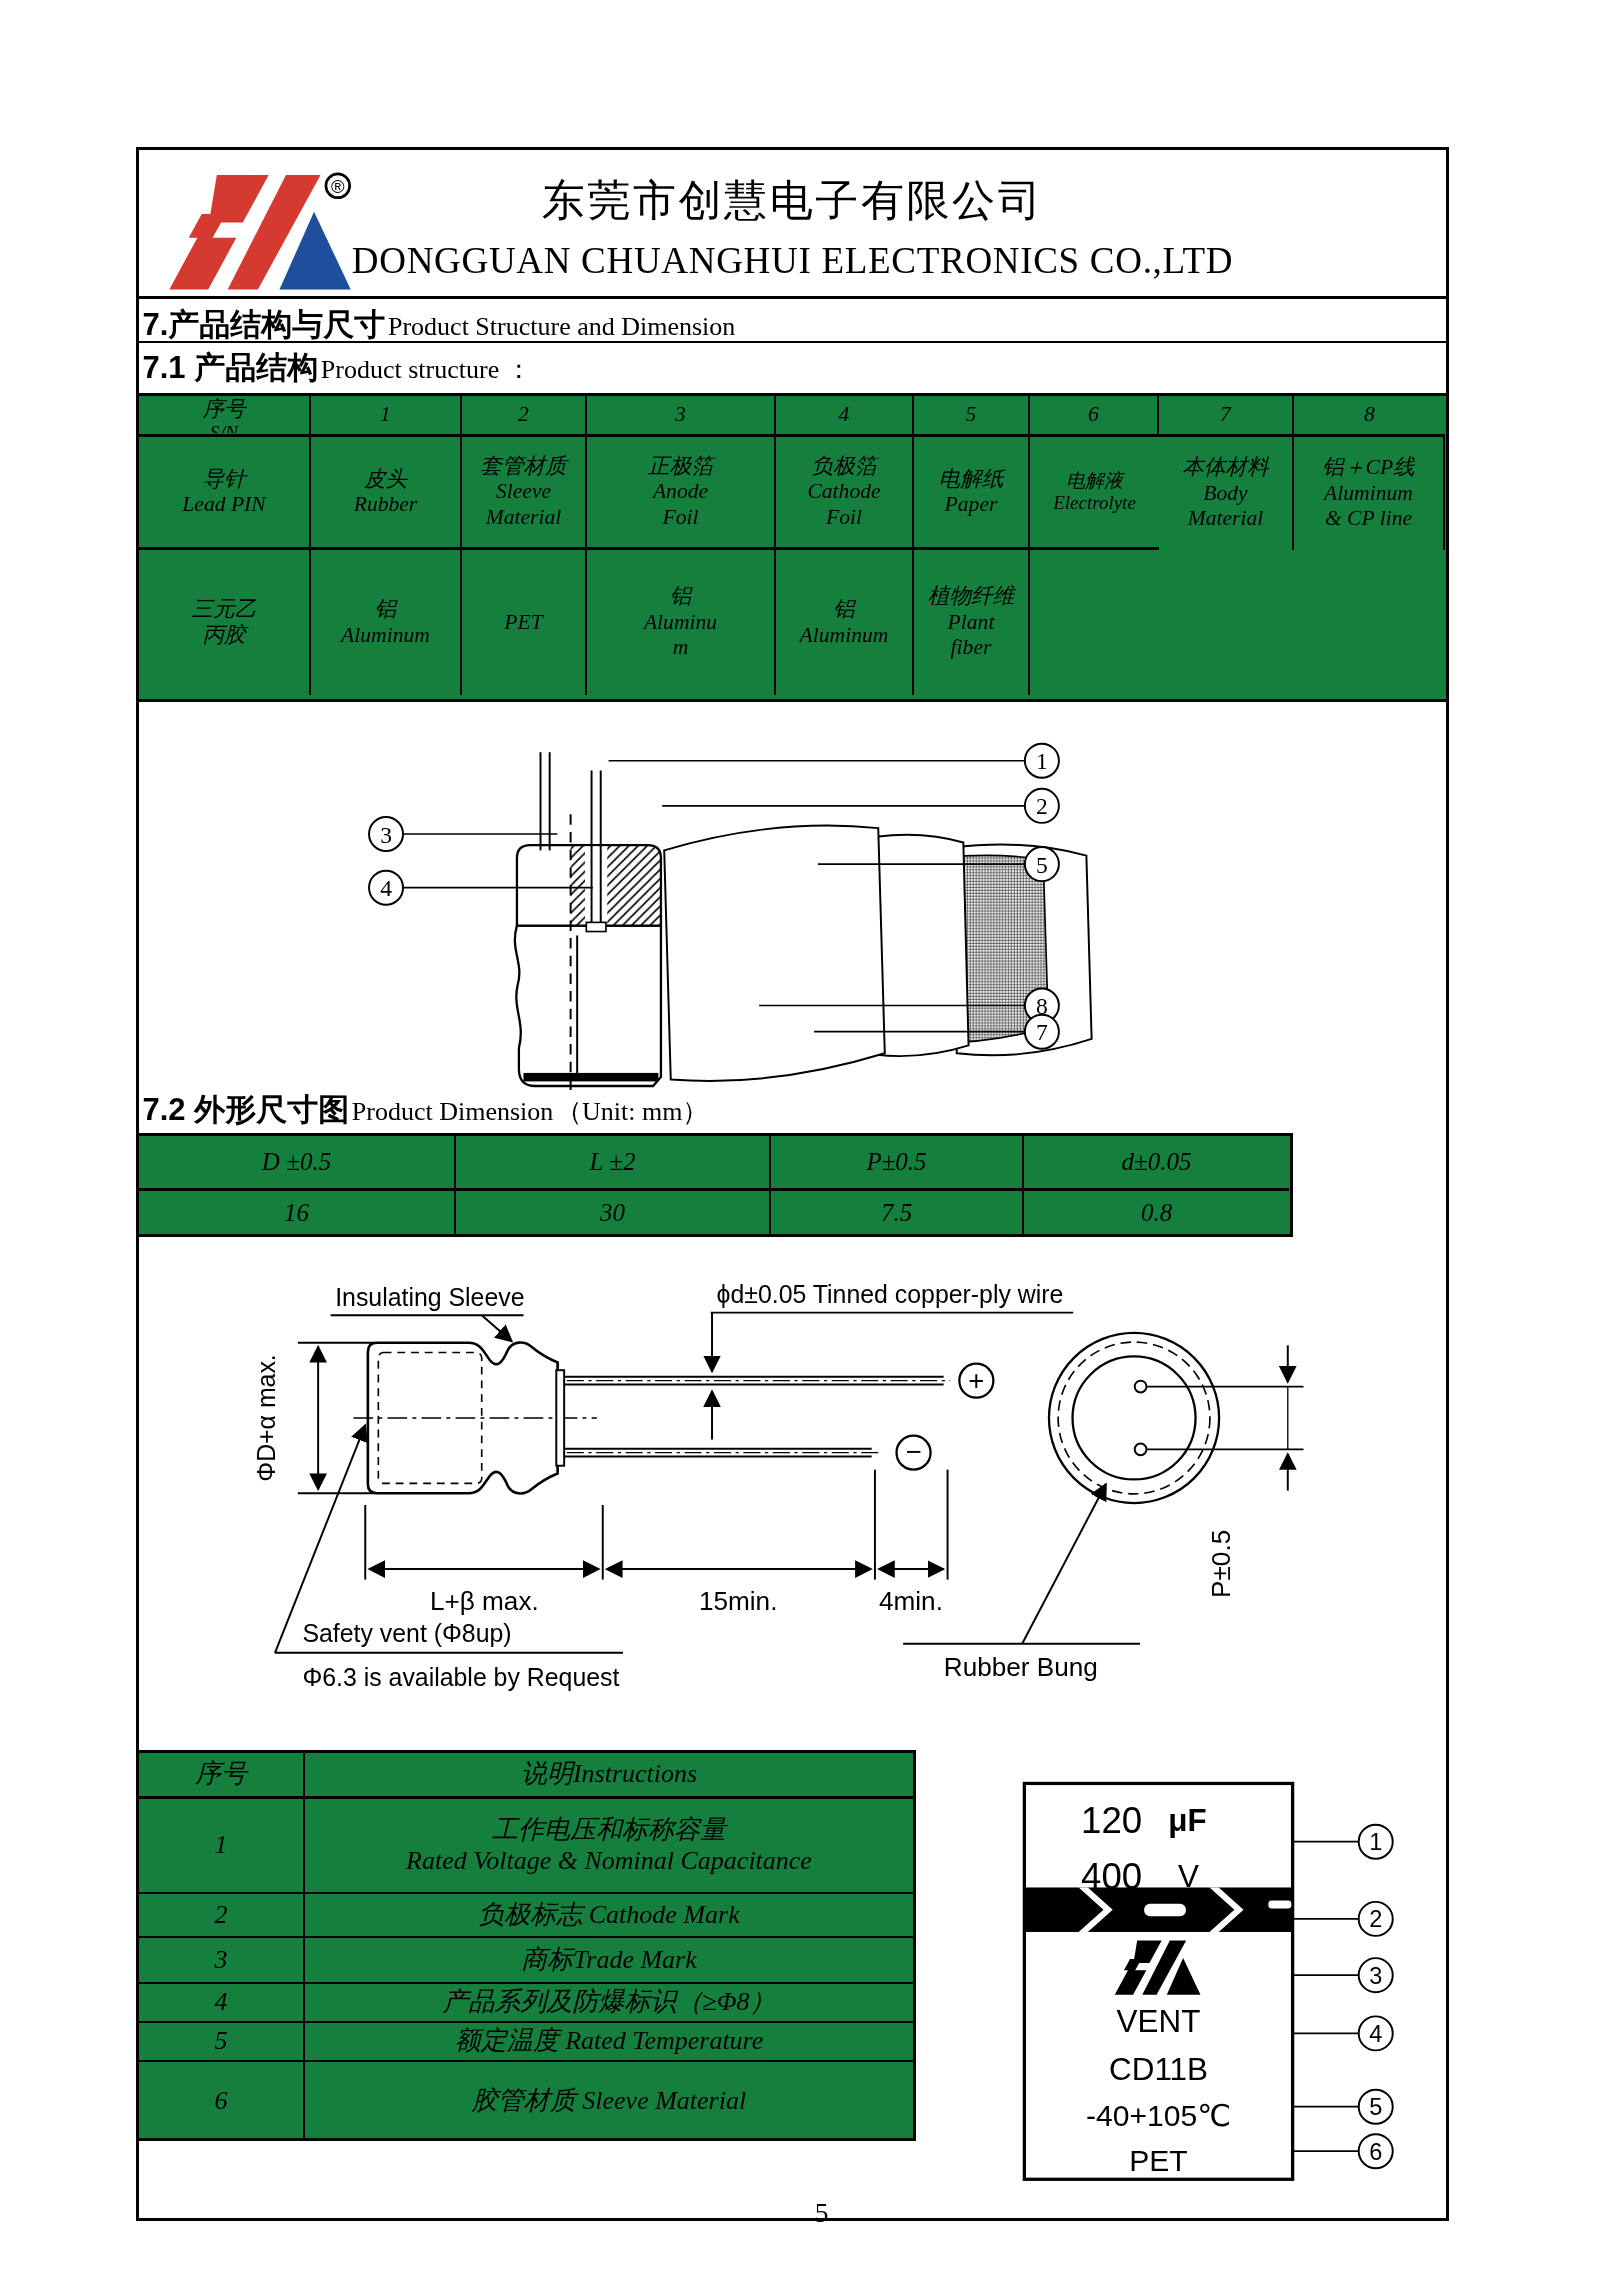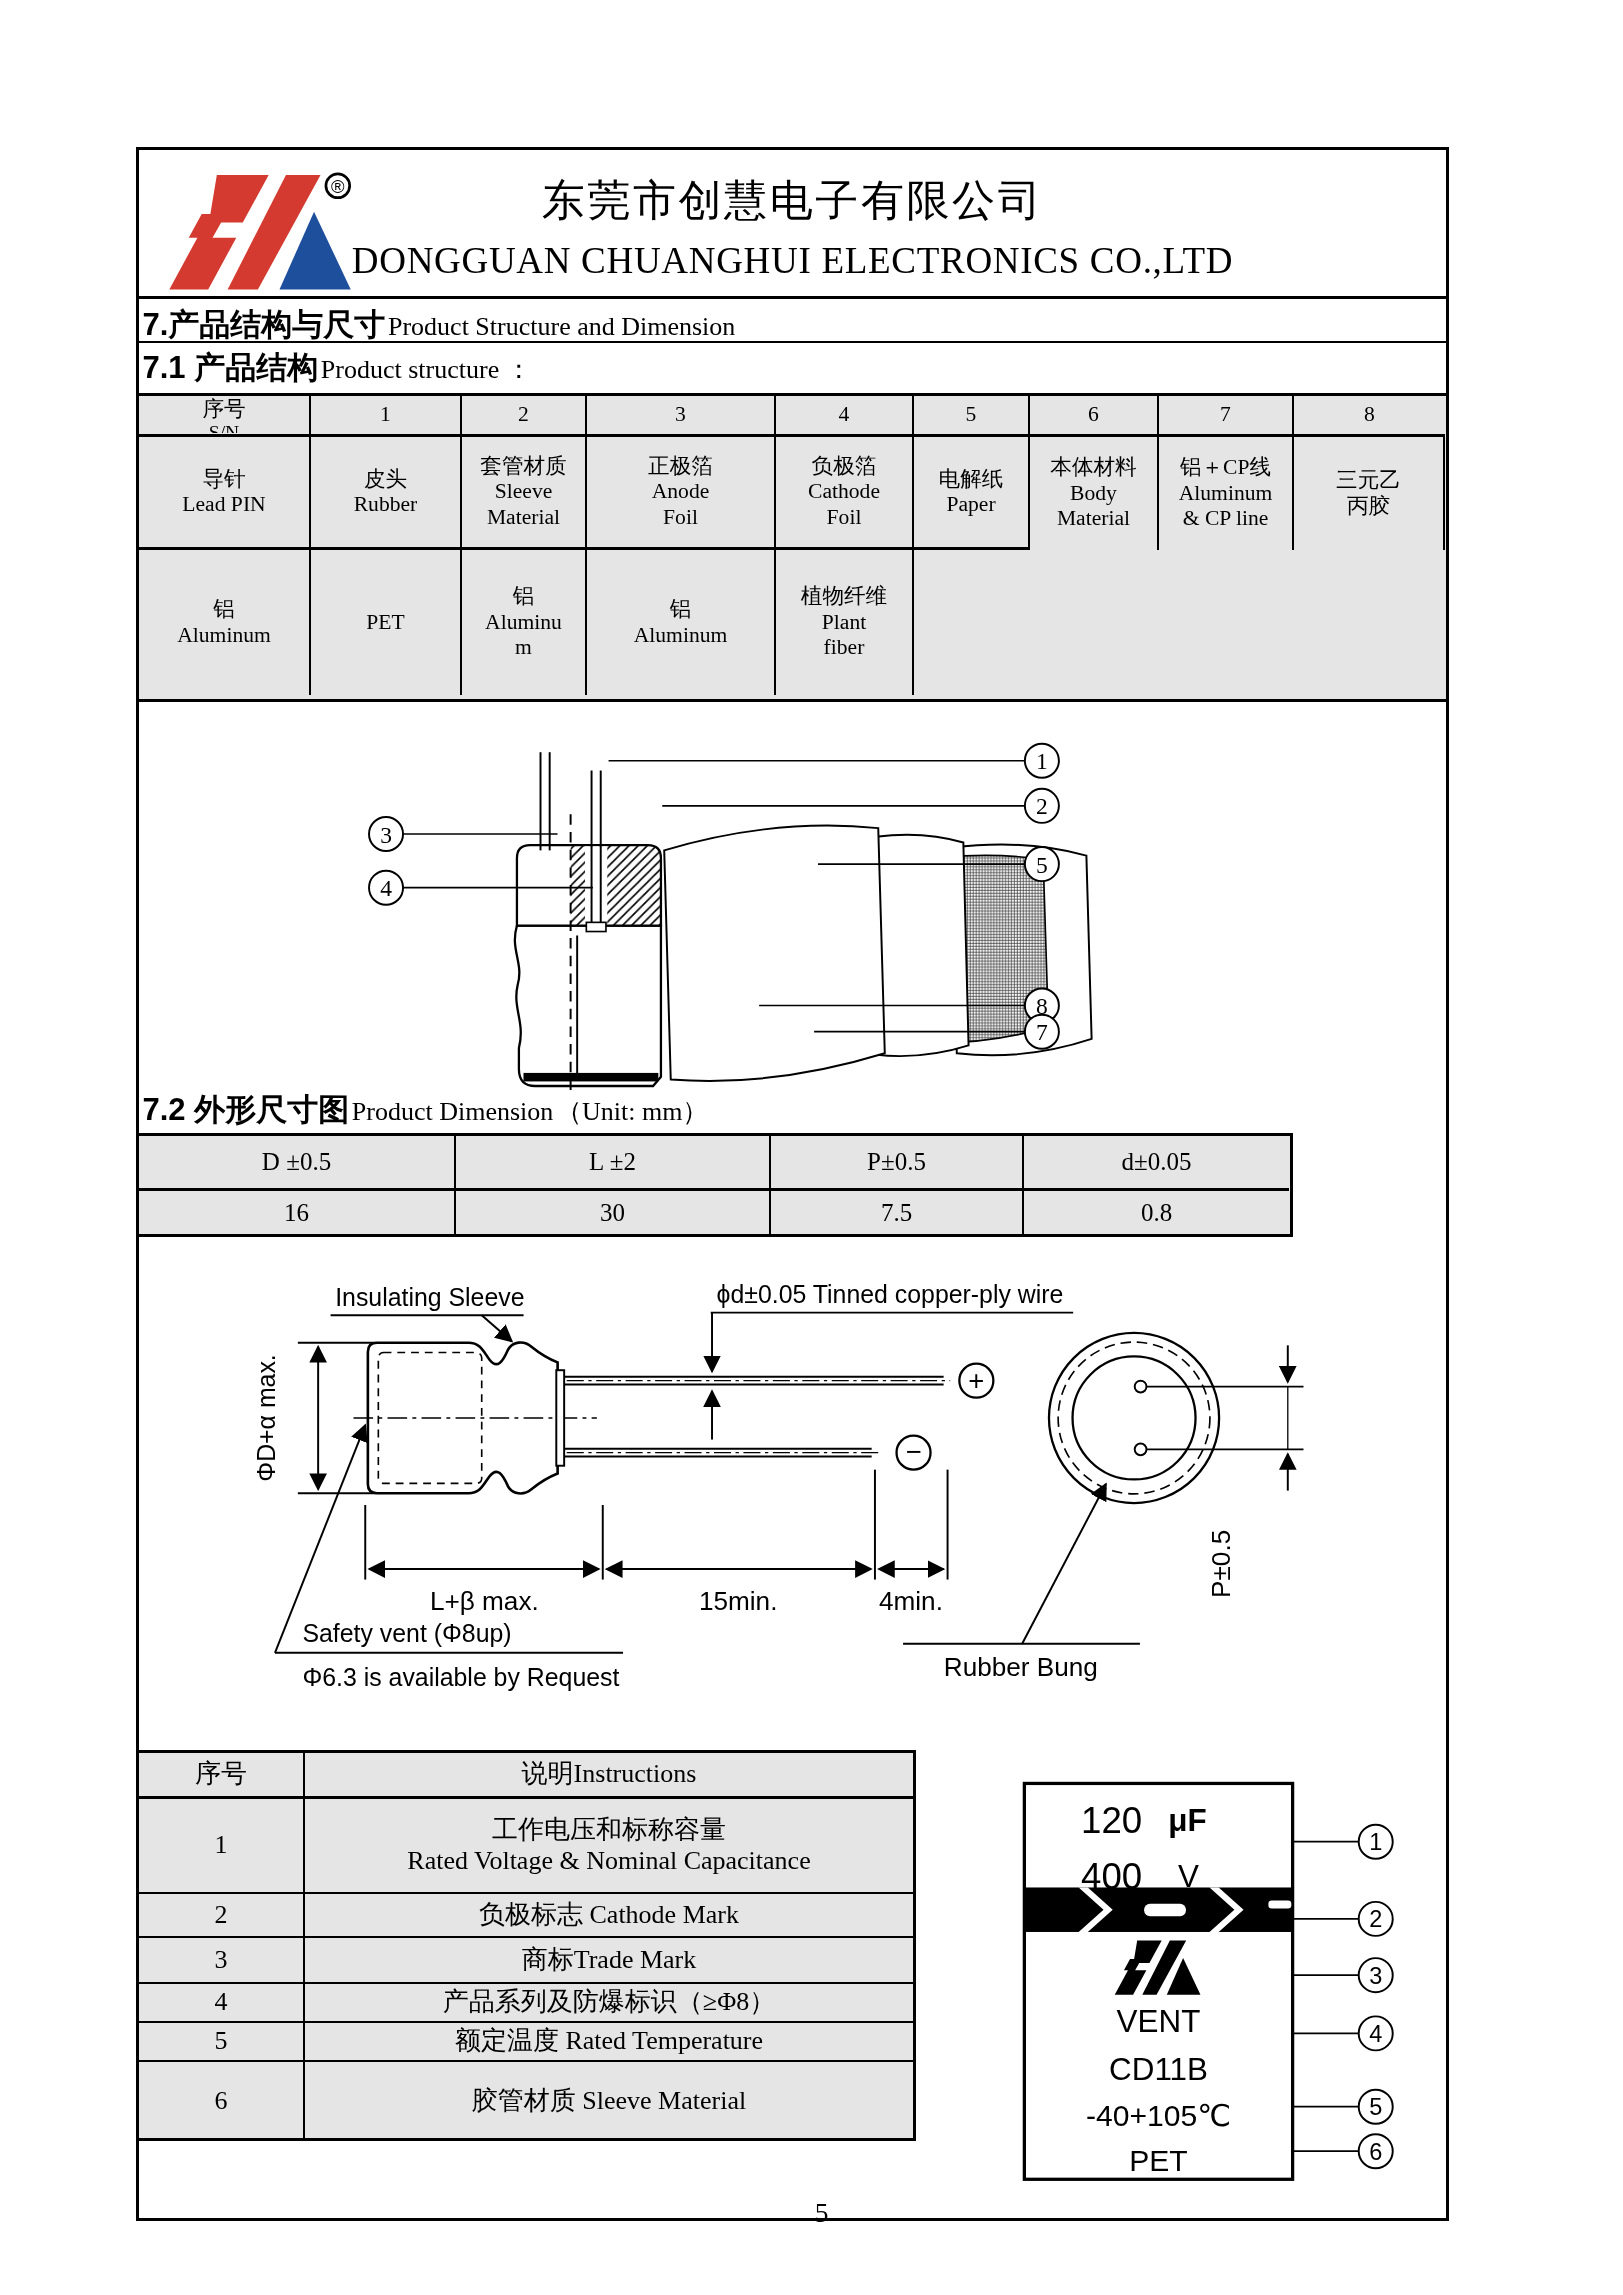--- a/index.html
+++ b/index.html
@@ -16,21 +16,21 @@
   .title-en{position:absolute;left:0;top:92px;width:100%;text-align:center;
         font-size:37px;letter-spacing:0.7px;font-family:"Liberation Serif","DejaVu Serif",serif;}
   
   .sec7-row{position:absolute;left:136px;top:300px;width:1313px;height:43px;
         border-bottom:2.6px solid #000;box-sizing:border-box;}
   .sec71-row{position:absolute;left:136px;top:343px;width:1313px;height:50px;box-sizing:border-box;border-radius:12px;}
   .h-cjk{font-weight:bold;font-size:31px;font-family:"Liberation Sans","DejaVu Sans",sans-serif;}
   .h-en{font-size:26px;font-family:"Liberation Serif","DejaVu Serif",serif;}
   .headtext{padding-left:6.5px;padding-top:3.9px;white-space:nowrap;}
   
-  .gtable{position:absolute;display:grid;border:3.3px solid #000;box-sizing:border-box;background:#e5e5e5;}
+  .gtable{position:absolute;display:grid;border:3.3px solid #000;box-sizing:border-box;background:#15803d;font-style:italic;}
   .gtable .cell{border-right:2px solid #000;border-bottom:2px solid #000;box-sizing:border-box;
         display:flex;align-items:center;justify-content:center;text-align:center;
         white-space:pre-line;line-height:1.18;overflow:hidden;}
   .gtable .last-col{border-right:none;}
   .gtable .last-row{border-bottom:none;}
   .gtable .thick-b{border-bottom-width:3.9px;}
   #t71{left:136px;top:393px;width:1313px;height:309px;
        grid-template-columns:172px 151px 125px 189px 138px 116px 129px 135px 151px;
        grid-template-rows:41px 113px 145px;}
   #t71 .cell{font-size:21.6px;}
@@ -100,20 +100,22 @@
 Sleeve
 Material</div>
     <div class="cell thick-b">正极箔
 Anode
 Foil</div>
     <div class="cell thick-b">负极箔
 Cathode
 Foil</div>
     <div class="cell thick-b">电解纸
 Paper</div>
+    <div class="cell thick-b last-col" style="font-size:19px;">电解液
+Electrolyte</div>
 
     <div class="cell last-row">本体材料
 Body
 Material</div>
     <div class="cell last-row">铝＋CP线
 Aluminum
 &amp; CP line</div>
     <div class="cell last-row">三元乙
 丙胶</div>
     <div class="cell last-row">铝

